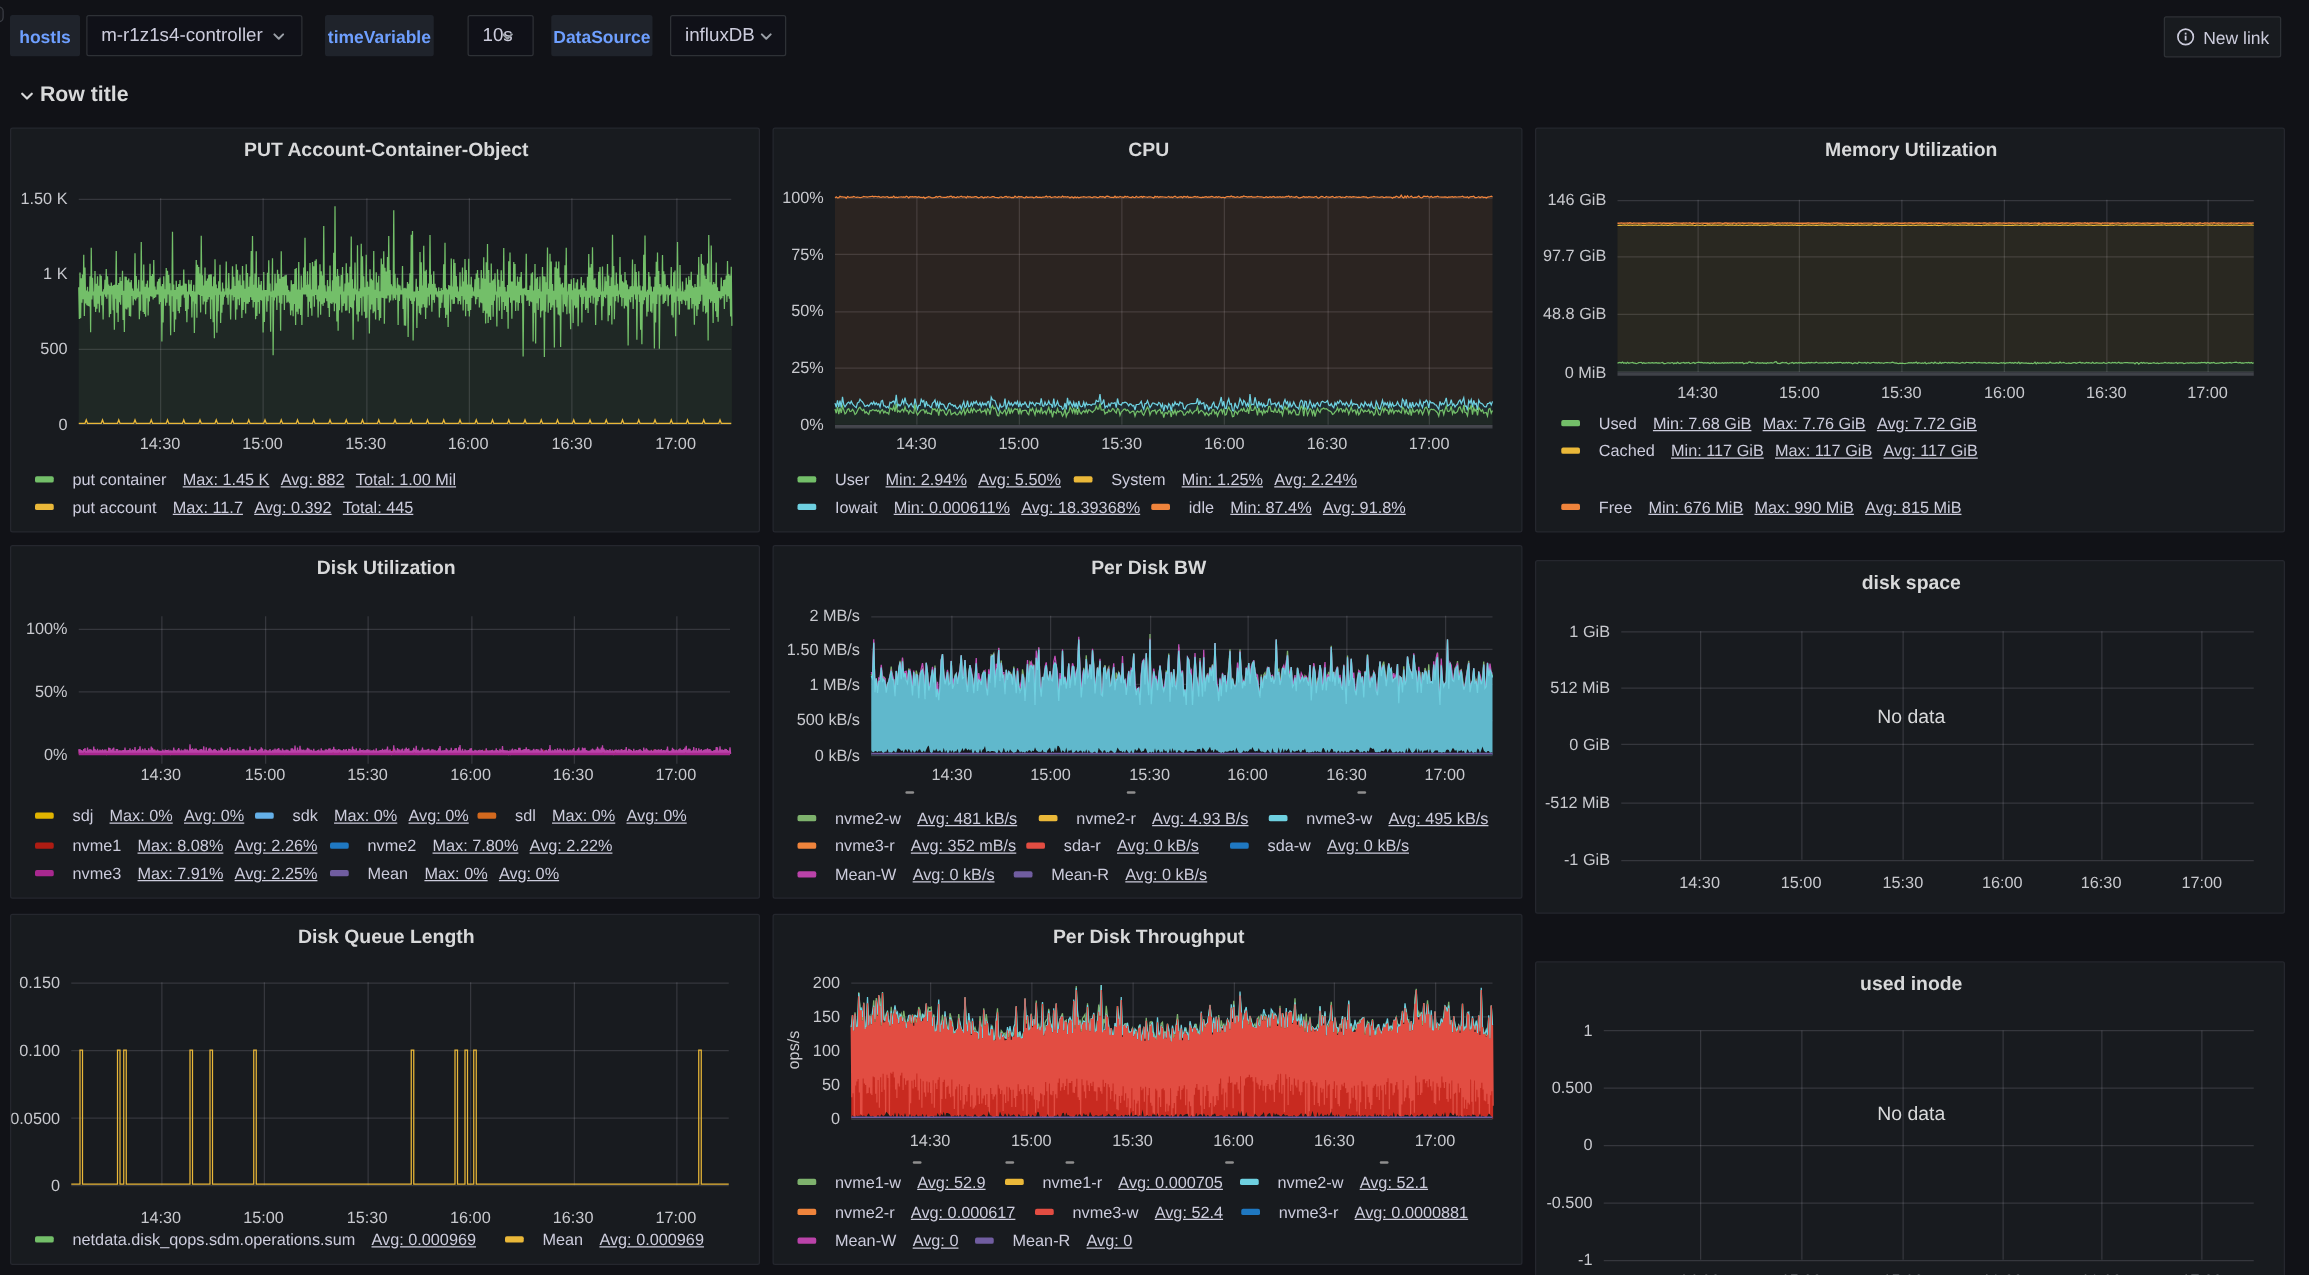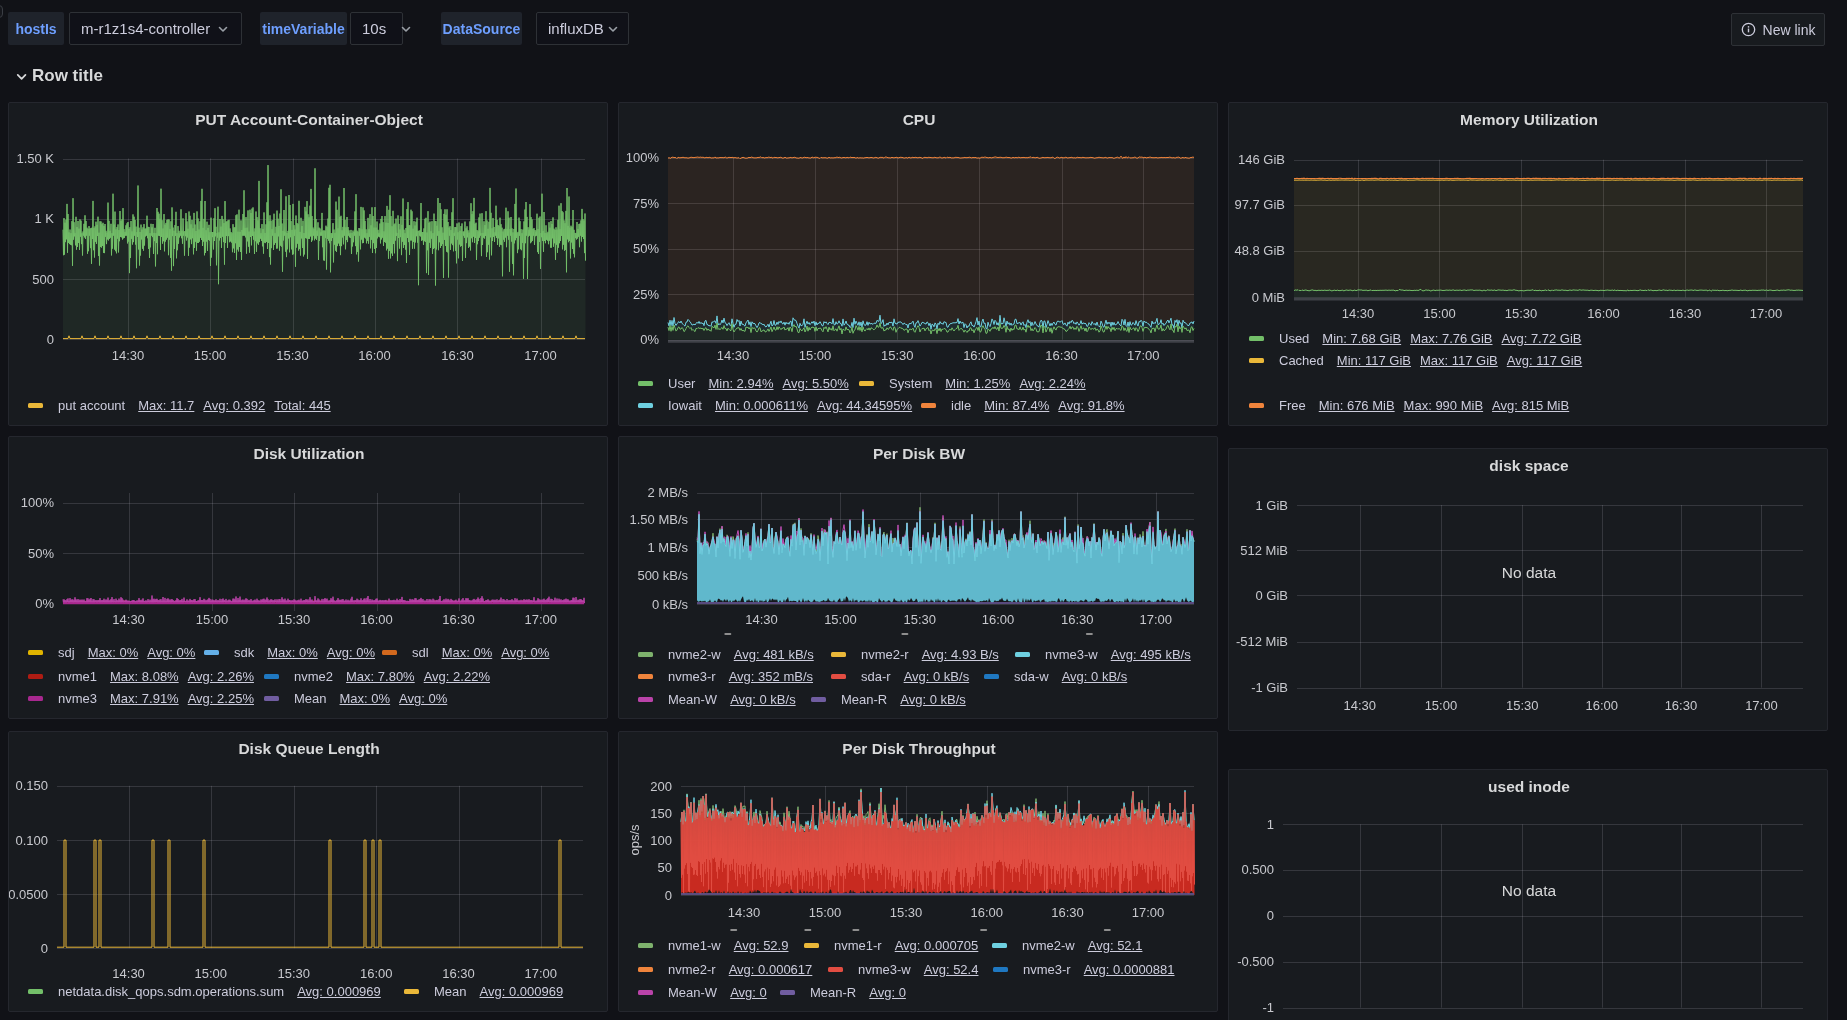--- a/index.html
+++ b/index.html
@@ -25,21 +25,21 @@
 </style>
 </head>
 <body>
 <div class="edgepill"></div>
 <div class="vlabel" style="left:8px;width:56px">hostIs</div>
 <div class="vselect" style="left:69px;width:173px">m-r1z1s4-controller</div>
 <svg style="position:absolute;left:217px;top:23px" width="12.0" height="12.0" viewBox="0 0 12 12">
     <path d="M2.5 4.5 L6 8 L9.5 4.5" fill="none" stroke="#9a9fa6" stroke-width="1.6" stroke-linecap="round" stroke-linejoin="round"></path>
   </svg>
 <div class="vlabel" style="left:260px;width:87px">timeVariable</div>
-<div class="vselect" style="left:350px;width:53px">10s</div>
+<div class="vselect" style="left:374px;width:53px">10s</div>
 <svg style="position:absolute;left:400px;top:23px" width="12.0" height="12.0" viewBox="0 0 12 12">
     <path d="M2.5 4.5 L6 8 L9.5 4.5" fill="none" stroke="#9a9fa6" stroke-width="1.6" stroke-linecap="round" stroke-linejoin="round"></path>
   </svg>
 <div class="vlabel" style="left:441px;width:81px">DataSource</div>
 <div class="vselect" style="left:536px;width:93px">influxDB</div>
 <svg style="position:absolute;left:607px;top:23px" width="12.0" height="12.0" viewBox="0 0 12 12">
     <path d="M2.5 4.5 L6 8 L9.5 4.5" fill="none" stroke="#9a9fa6" stroke-width="1.6" stroke-linecap="round" stroke-linejoin="round"></path>
   </svg>
 <div class="newlink"><svg width="15" height="15" viewBox="0 0 16 16">
       <circle cx="8" cy="8" r="6.6" fill="none" stroke="#ccccdc" stroke-width="1.4"></circle>
@@ -68,21 +68,27 @@
       <text x="45" y="60.0" text-anchor="end" font-size="13" fill="#c8c9ce">1.50 K</text>
       <text x="45" y="120.0" text-anchor="end" font-size="13" fill="#c8c9ce">1 K</text>
       <text x="45" y="180.5" text-anchor="end" font-size="13" fill="#c8c9ce">500</text>
       <text x="45" y="240.8" text-anchor="end" font-size="13" fill="#c8c9ce">0</text>
       <text x="119" y="256.5" text-anchor="middle" font-size="13" fill="#c8c9ce">14:30</text>
       <text x="201" y="256.5" text-anchor="middle" font-size="13" fill="#c8c9ce">15:00</text>
       <text x="283.5" y="256.5" text-anchor="middle" font-size="13" fill="#c8c9ce">15:30</text>
       <text x="365.5" y="256.5" text-anchor="middle" font-size="13" fill="#c8c9ce">16:00</text>
       <text x="448.5" y="256.5" text-anchor="middle" font-size="13" fill="#c8c9ce">16:30</text>
       <text x="531.5" y="256.5" text-anchor="middle" font-size="13" fill="#c8c9ce">17:00</text>
-    </svg><div class="lrow" style="left:19px;top:291px">
+    </svg><div class="lrow" style="left:19px;top:269px">
+      <span class="lsw" style="background:#73BF69"></span>
+      <span class="lbl">put container</span>
+      <span class="lv">Max: 1.45 K</span>
+      <span class="lv">Avg: 882</span>
+      <span class="lv">Total: 1.00 Mil</span>
+    </div><div class="lrow" style="left:19px;top:291px">
       <span class="lsw" style="background:#EAB839"></span>
       <span class="lbl">put account</span>
       <span class="lv">Max: 11.7</span>
       <span class="lv">Avg: 0.392</span>
       <span class="lv">Total: 445</span>
     </div></div>
 <div class="panel" style="left:618px;top:102px;width:600px;height:324px"><svg width="600" height="324" viewBox="0 0 600 324" font-family="Liberation Sans, sans-serif">
       <text x="300" y="22" text-anchor="middle" font-size="15.5" font-weight="600" fill="#d8d9da">CPU</text>
       <line x1="49" y1="55.5" x2="575" y2="55.5" stroke="rgba(204,204,220,0.16)" stroke-width="1"></line>
       <line x1="49" y1="100.5" x2="575" y2="100.5" stroke="rgba(204,204,220,0.16)" stroke-width="1"></line>
@@ -120,21 +126,21 @@
       <span class="lv">Avg: 5.50%</span>
     </div><div class="lrow" style="left:240px;top:269px">
       <span class="lsw" style="background:#EAB839"></span>
       <span class="lbl">System</span>
       <span class="lv">Min: 1.25%</span>
       <span class="lv">Avg: 2.24%</span>
     </div><div class="lrow" style="left:19px;top:291px">
       <span class="lsw" style="background:#6ED0E0"></span>
       <span class="lbl">Iowait</span>
       <span class="lv">Min: 0.000611%</span>
-      <span class="lv">Avg: 44.34595%</span>
+      <span class="lv">Avg: 18.39368%</span>
     </div><div class="lrow" style="left:302px;top:291px">
       <span class="lsw" style="background:#EF843C"></span>
       <span class="lbl">idle</span>
       <span class="lv">Min: 87.4%</span>
       <span class="lv">Avg: 91.8%</span>
     </div></div>
 <div class="panel" style="left:1228px;top:102px;width:600px;height:324px"><svg width="600" height="324" viewBox="0 0 600 324" font-family="Liberation Sans, sans-serif">
       <text x="300" y="22" text-anchor="middle" font-size="15.5" font-weight="600" fill="#d8d9da">Memory Utilization</text>
       <line x1="65" y1="57.5" x2="574" y2="57.5" stroke="rgba(204,204,220,0.16)" stroke-width="1"></line>
       <line x1="65" y1="102.5" x2="574" y2="102.5" stroke="rgba(204,204,220,0.16)" stroke-width="1"></line>
@@ -283,21 +289,21 @@
       <span class="lbl">nvme2-r</span>
       <span class="lv">Avg: 4.93 B/s</span>
     </div><div class="lrow" style="left:396px;top:206px">
       <span class="lsw" style="background:#6ED0E0"></span>
       <span class="lbl">nvme3-w</span>
       <span class="lv">Avg: 495 kB/s</span>
     </div><div class="lrow" style="left:19px;top:228.5px">
       <span class="lsw" style="background:#EF843C"></span>
       <span class="lbl">nvme3-r</span>
       <span class="lv">Avg: 352 mB/s</span>
-    </div><div class="lrow" style="left:212px;top:228.5px">
+    </div><div class="lrow" style="left:202px;top:228.5px">
       <span class="lsw" style="background:#E24D42"></span>
       <span class="lbl">sda-r</span>
       <span class="lv">Avg: 0 kB/s</span>
     </div><div class="lrow" style="left:365px;top:228.5px">
       <span class="lsw" style="background:#1F78C1"></span>
       <span class="lbl">sda-w</span>
       <span class="lv">Avg: 0 kB/s</span>
     </div><div class="lrow" style="left:19px;top:251px">
       <span class="lsw" style="background:#BA43A9"></span>
       <span class="lbl">Mean-W</span>

